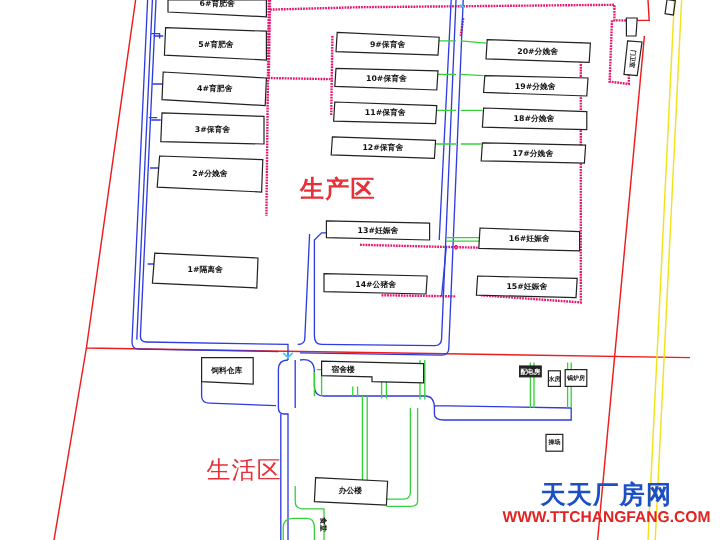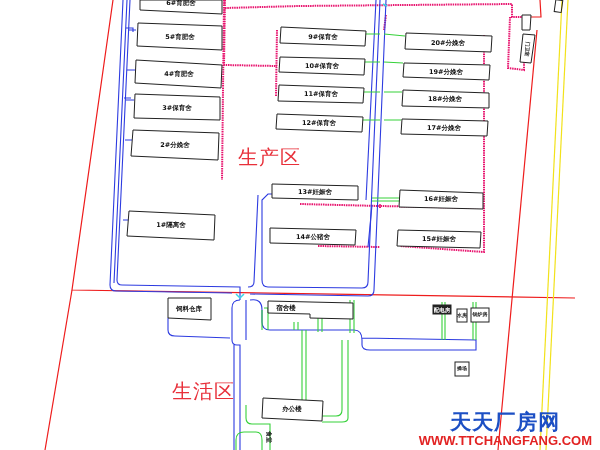--- a/index.html
+++ b/index.html
@@ -6,21 +6,21 @@
     body { width: 600px; height: 450px; overflow: hidden; position: relative; font-family: "DejaVu Sans", sans-serif; }
     #plan { position: absolute; left: 0; top: 0; width: 600px; height: 450px; }
     .bldg { fill: #ffffff; stroke: #222222; stroke-width: 1; }
     .bldg-label { font-family: "DejaVu Sans", sans-serif; font-size: 6.5px; font-weight: bold; fill: #111111; text-anchor: middle; dominant-baseline: middle; }
     .zone-label { position: absolute; color: #e8303a; font-family: "DejaVu Serif", serif; font-size: 20px; letter-spacing: 1px; }
     .road { fill: none; stroke: #2d3be0; stroke-width: 1.1; }
     .path-green { fill: none; stroke: #36d13a; stroke-width: 1.1; }
     .fence { fill: none; stroke: #e8156f; stroke-width: 2; stroke-dasharray: 1.5 0.8; }
     .boundary { fill: none; stroke: #ee1c1c; stroke-width: 1.2; }
     .rail { fill: none; stroke: #f2e21a; stroke-width: 1.2; }
-    .watermark { position: absolute; right: 8px; bottom: 2px; text-align: center; margin-top: 12px; }
+    .watermark { position: absolute; right: 8px; bottom: 12px; text-align: center; margin-top: 12px; }
     .wm-cn { color: #1c4fc4; font-family: "DejaVu Sans", sans-serif; font-size: 21px; font-weight: bold; letter-spacing: 1px; line-height: 24px; }
     .wm-url { color: #e22323; font-family: "Liberation Sans", sans-serif; font-size: 13px; font-weight: bold; line-height: 14px; }
   </style>
 </head>
 <body>
 
 <svg id="plan" viewBox="0 0 600 450" xmlns="http://www.w3.org/2000/svg">
 
   <g>
     <polyline class="boundary" points="113,0 72,290 575,298"></polyline>
@@ -193,19 +193,19 @@
   <g>
     <text class="bldg-label" x="269" y="437" style="font-size:6px" transform="rotate(90 269 437)">食堂</text>
   </g>
 
   <g>
     <path d="M236,294 L240,298 L244,294" fill="none" stroke="#3ad6e8" stroke-width="1.5"></path>
     <path d="M383,4 L387,6" fill="none" stroke="#3ad6e8" stroke-width="1.5"></path>
   </g>
 </svg>
 
-<div class="zone-label" style="left:238px; top:144px;">生产区</div>
+<div class="zone-label" style="left:250px; top:144px;font-weight:bold;">生产区</div>
 <div class="zone-label" style="left:172px; top:378px;">生活区</div>
 
 <div class="watermark">
   <div class="wm-cn">天天厂房网</div>
   <div class="wm-url">WWW.TTCHANGFANG.COM</div>
 </div>
 
 </body></html>

